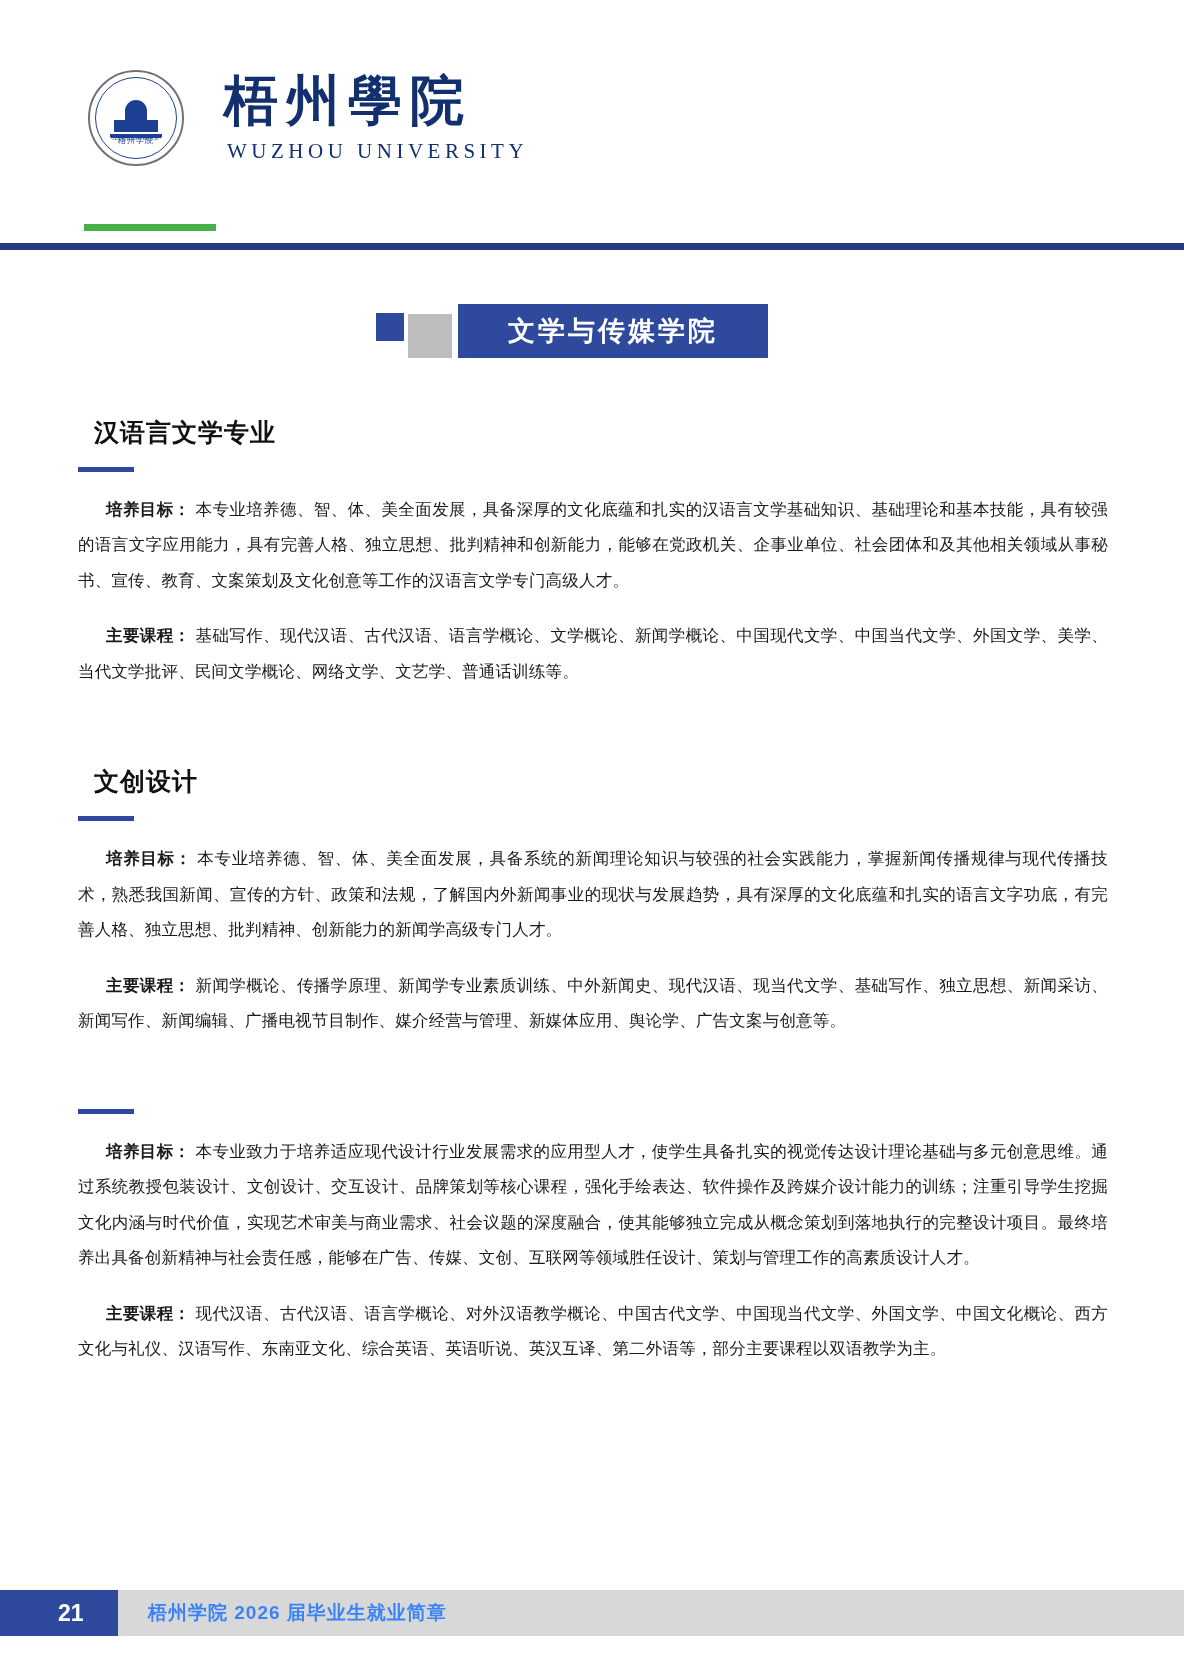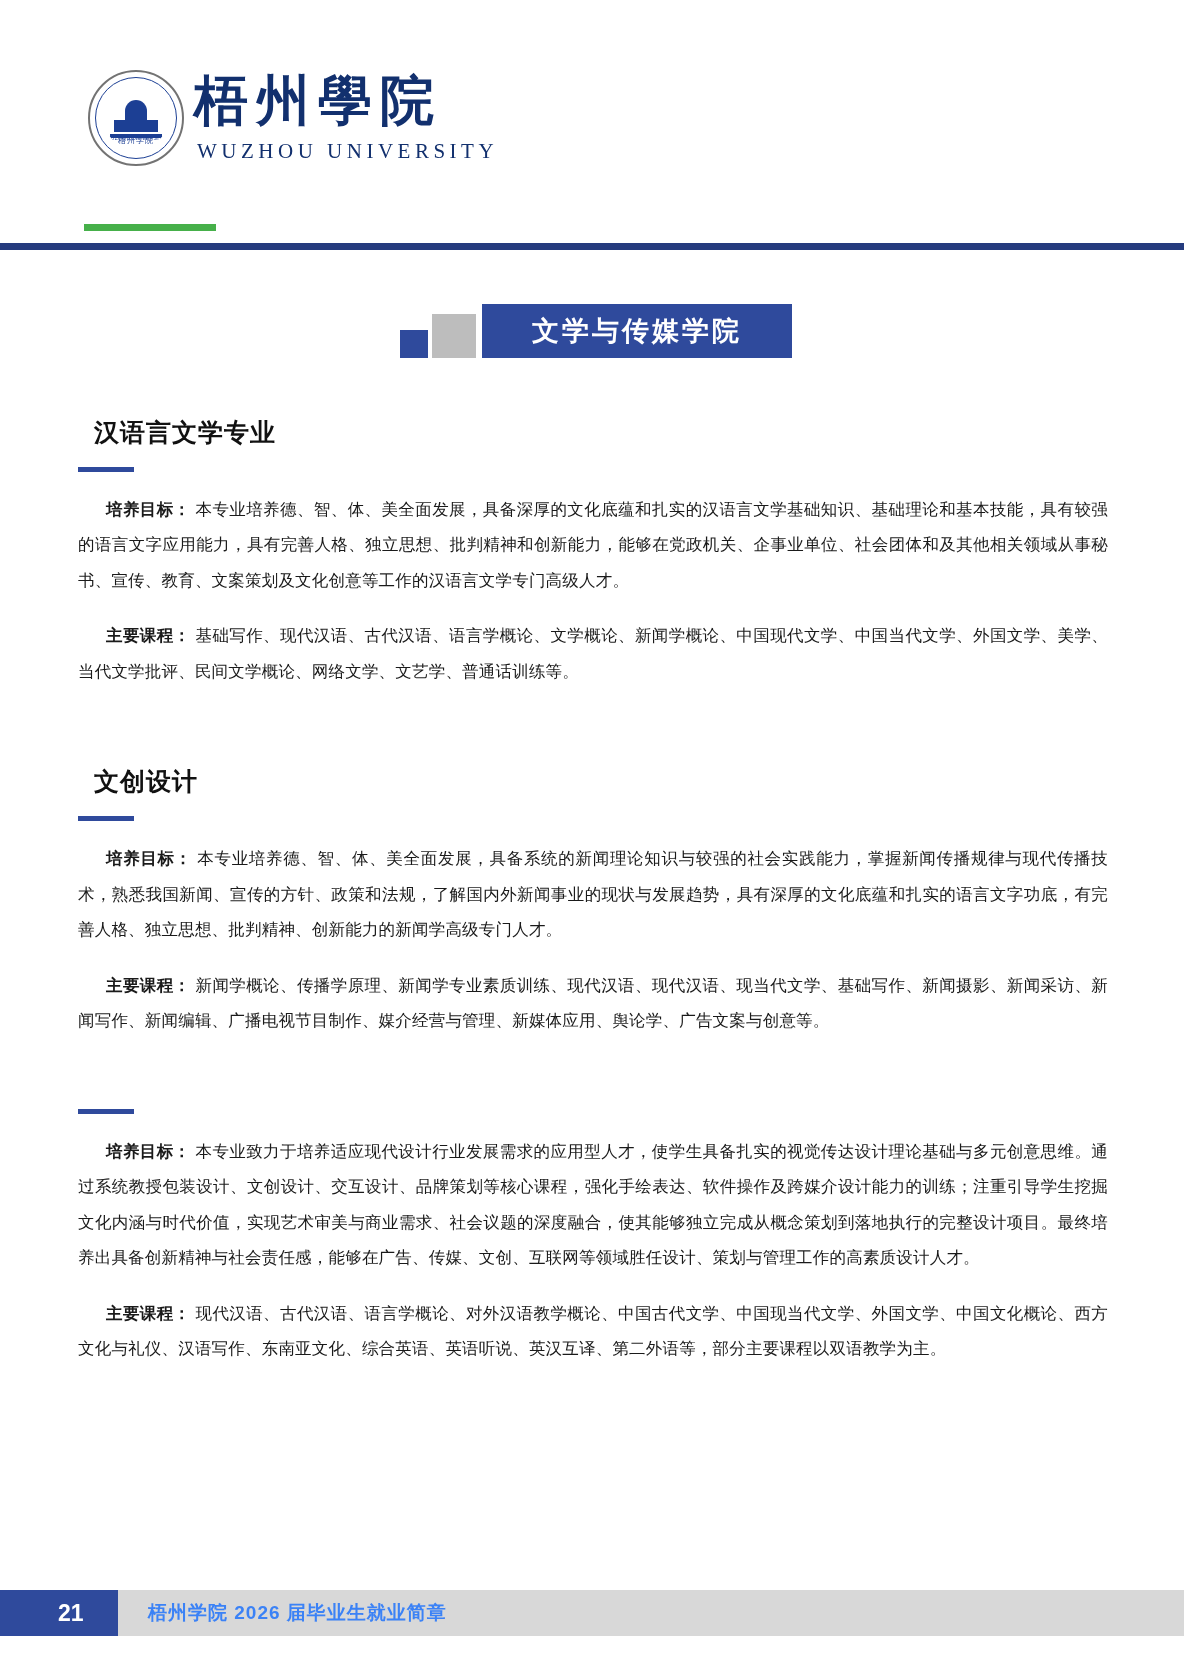--- a/index.html
+++ b/index.html
@@ -98,21 +98,21 @@
     position: absolute;
     left: 0;
     right: 0;
     bottom: 9px;
     text-align: center;
     font-size: 5px;
     color: #1c3f94;
     letter-spacing: 0.4px;
   }
   .logo-text {
-    margin-left: 10px;
+    margin-left: 40px;
   }
   .logo-cn {
     font-family: "DejaVu Serif", "Liberation Serif", serif;
     font-size: 54px;
     font-weight: bold;
     color: #12306e;
     letter-spacing: 8px;
     line-height: 1.05;
   }
   .logo-en {
@@ -137,23 +137,23 @@
     left: 0;
     width: 1184px;
     height: 7px;
     background: #253b7e;
   }
 
   
   .banner {
     position: absolute;
     top: 296px;
-    left: 400px;
+    left: 376px;
     display: flex;
-    align-items: flex-end;
+    align-items: center;
   }
   .banner-sq-blue {
     width: 28px;
     height: 28px;
     background: #2f4a9c;
     flex: none;
   }
   .banner-sq-gray {
     width: 44px;
     height: 44px;
@@ -306,21 +306,21 @@
 
     <div class="major">
       <h2 class="major-title">文创设计</h2>
       <div class="major-underline"></div>
       <p class="para">
         <span class="lead">培养目标：</span>
         <span>本专业培养德、智、体、美全面发展，具备系统的新闻理论知识与较强的社会实践能力，掌握新闻传播规律与现代传播技术，熟悉我国新闻、宣传的方针、政策和法规，了解国内外新闻事业的现状与发展趋势，具有深厚的文化底蕴和扎实的语言文字功底，有完善人格、独立思想、批判精神、创新能力的新闻学高级专门人才。</span>
       </p>
       <p class="para">
         <span class="lead">主要课程：</span>
-        <span>新闻学概论、传播学原理、新闻学专业素质训练、现代汉语、现代汉语、现当代文学、基础写作、新闻摄影、新闻采访、新闻写作、新闻编辑、广播电视节目制作、媒介经营与管理、新媒体应用、舆论学、广告文案与创意等。</span>
+        <span>新闻学概论、传播学原理、新闻学专业素质训练、中外新闻史、现代汉语、现当代文学、基础写作、独立思想、新闻采访、新闻写作、新闻编辑、广播电视节目制作、媒介经营与管理、新媒体应用、舆论学、广告文案与创意等。</span>
       </p>
     </div>
 
     <div class="gap-md"></div>
 
     <div class="major">
       <div class="major-underline"></div>
       <p class="para">
         <span class="lead">培养目标：</span>
         <span>本专业致力于培养适应现代设计行业发展需求的应用型人才，使学生具备扎实的视觉传达设计理论基础与多元创意思维。通过系统教授包装设计、文创设计、交互设计、品牌策划等核心课程，强化手绘表达、软件操作及跨媒介设计能力的训练；注重引导学生挖掘文化内涵与时代价值，实现艺术审美与商业需求、社会议题的深度融合，使其能够独立完成从概念策划到落地执行的完整设计项目。最终培养出具备创新精神与社会责任感，能够在广告、传媒、文创、互联网等领域胜任设计、策划与管理工作的高素质设计人才。</span>

